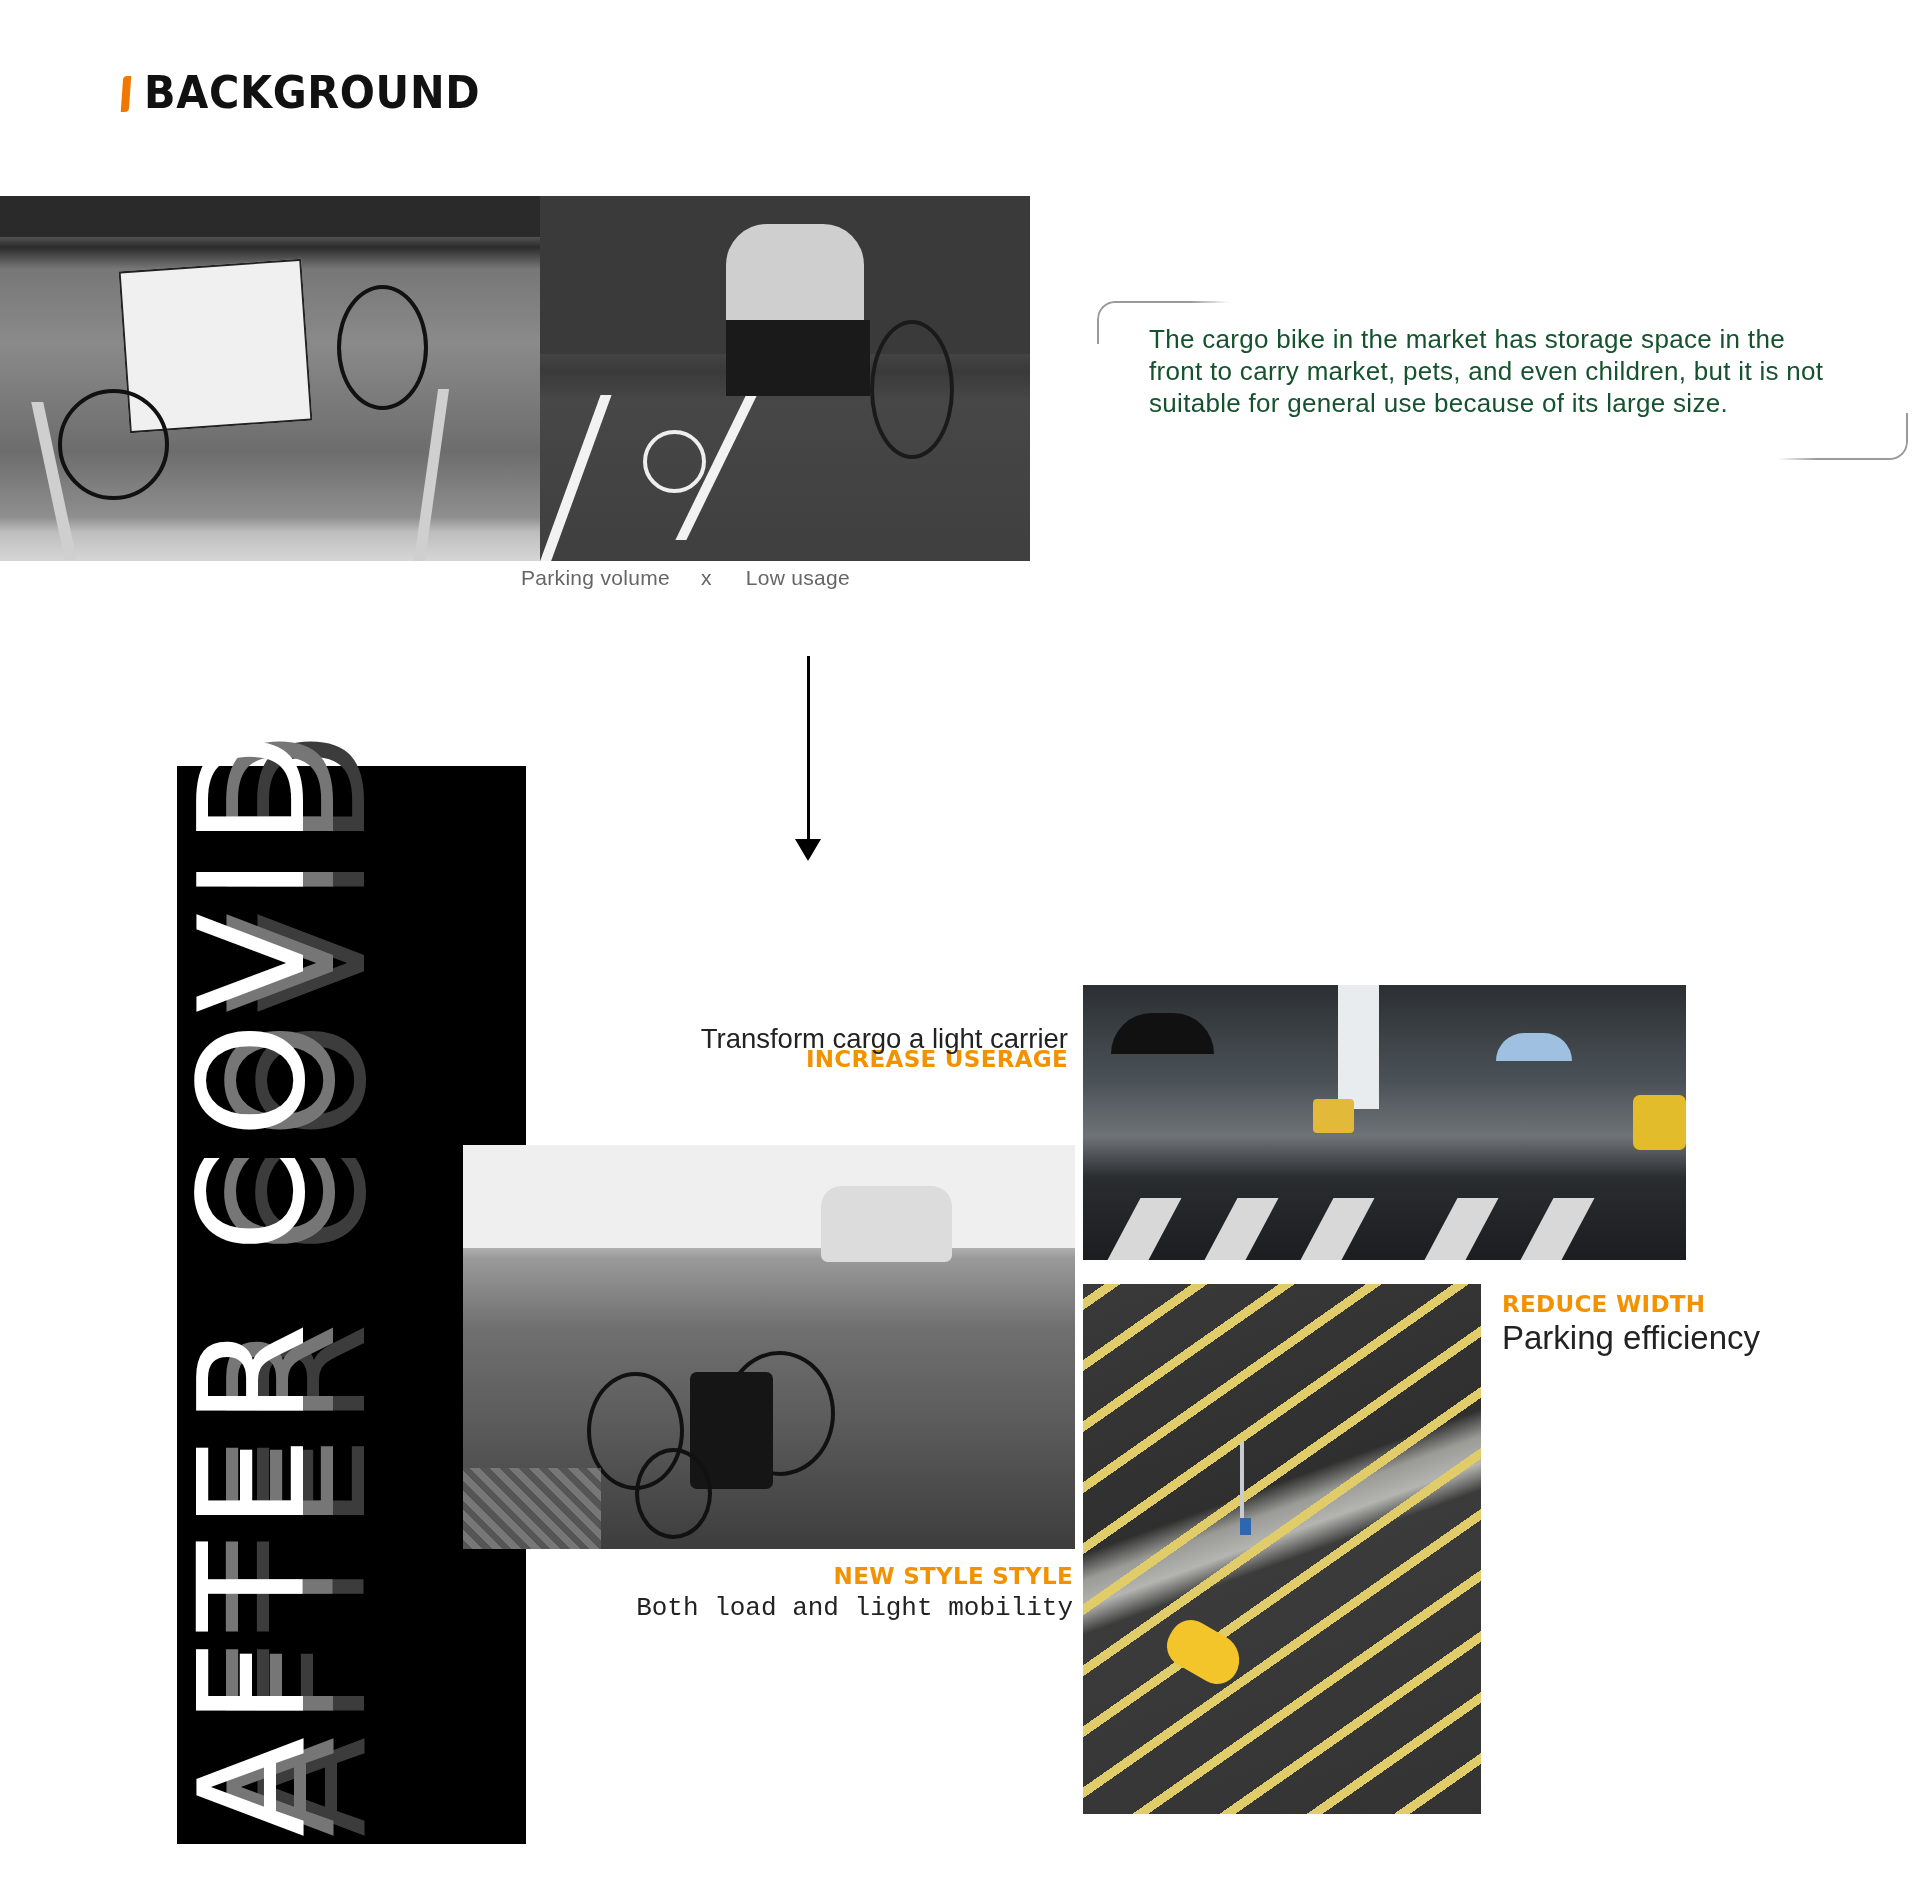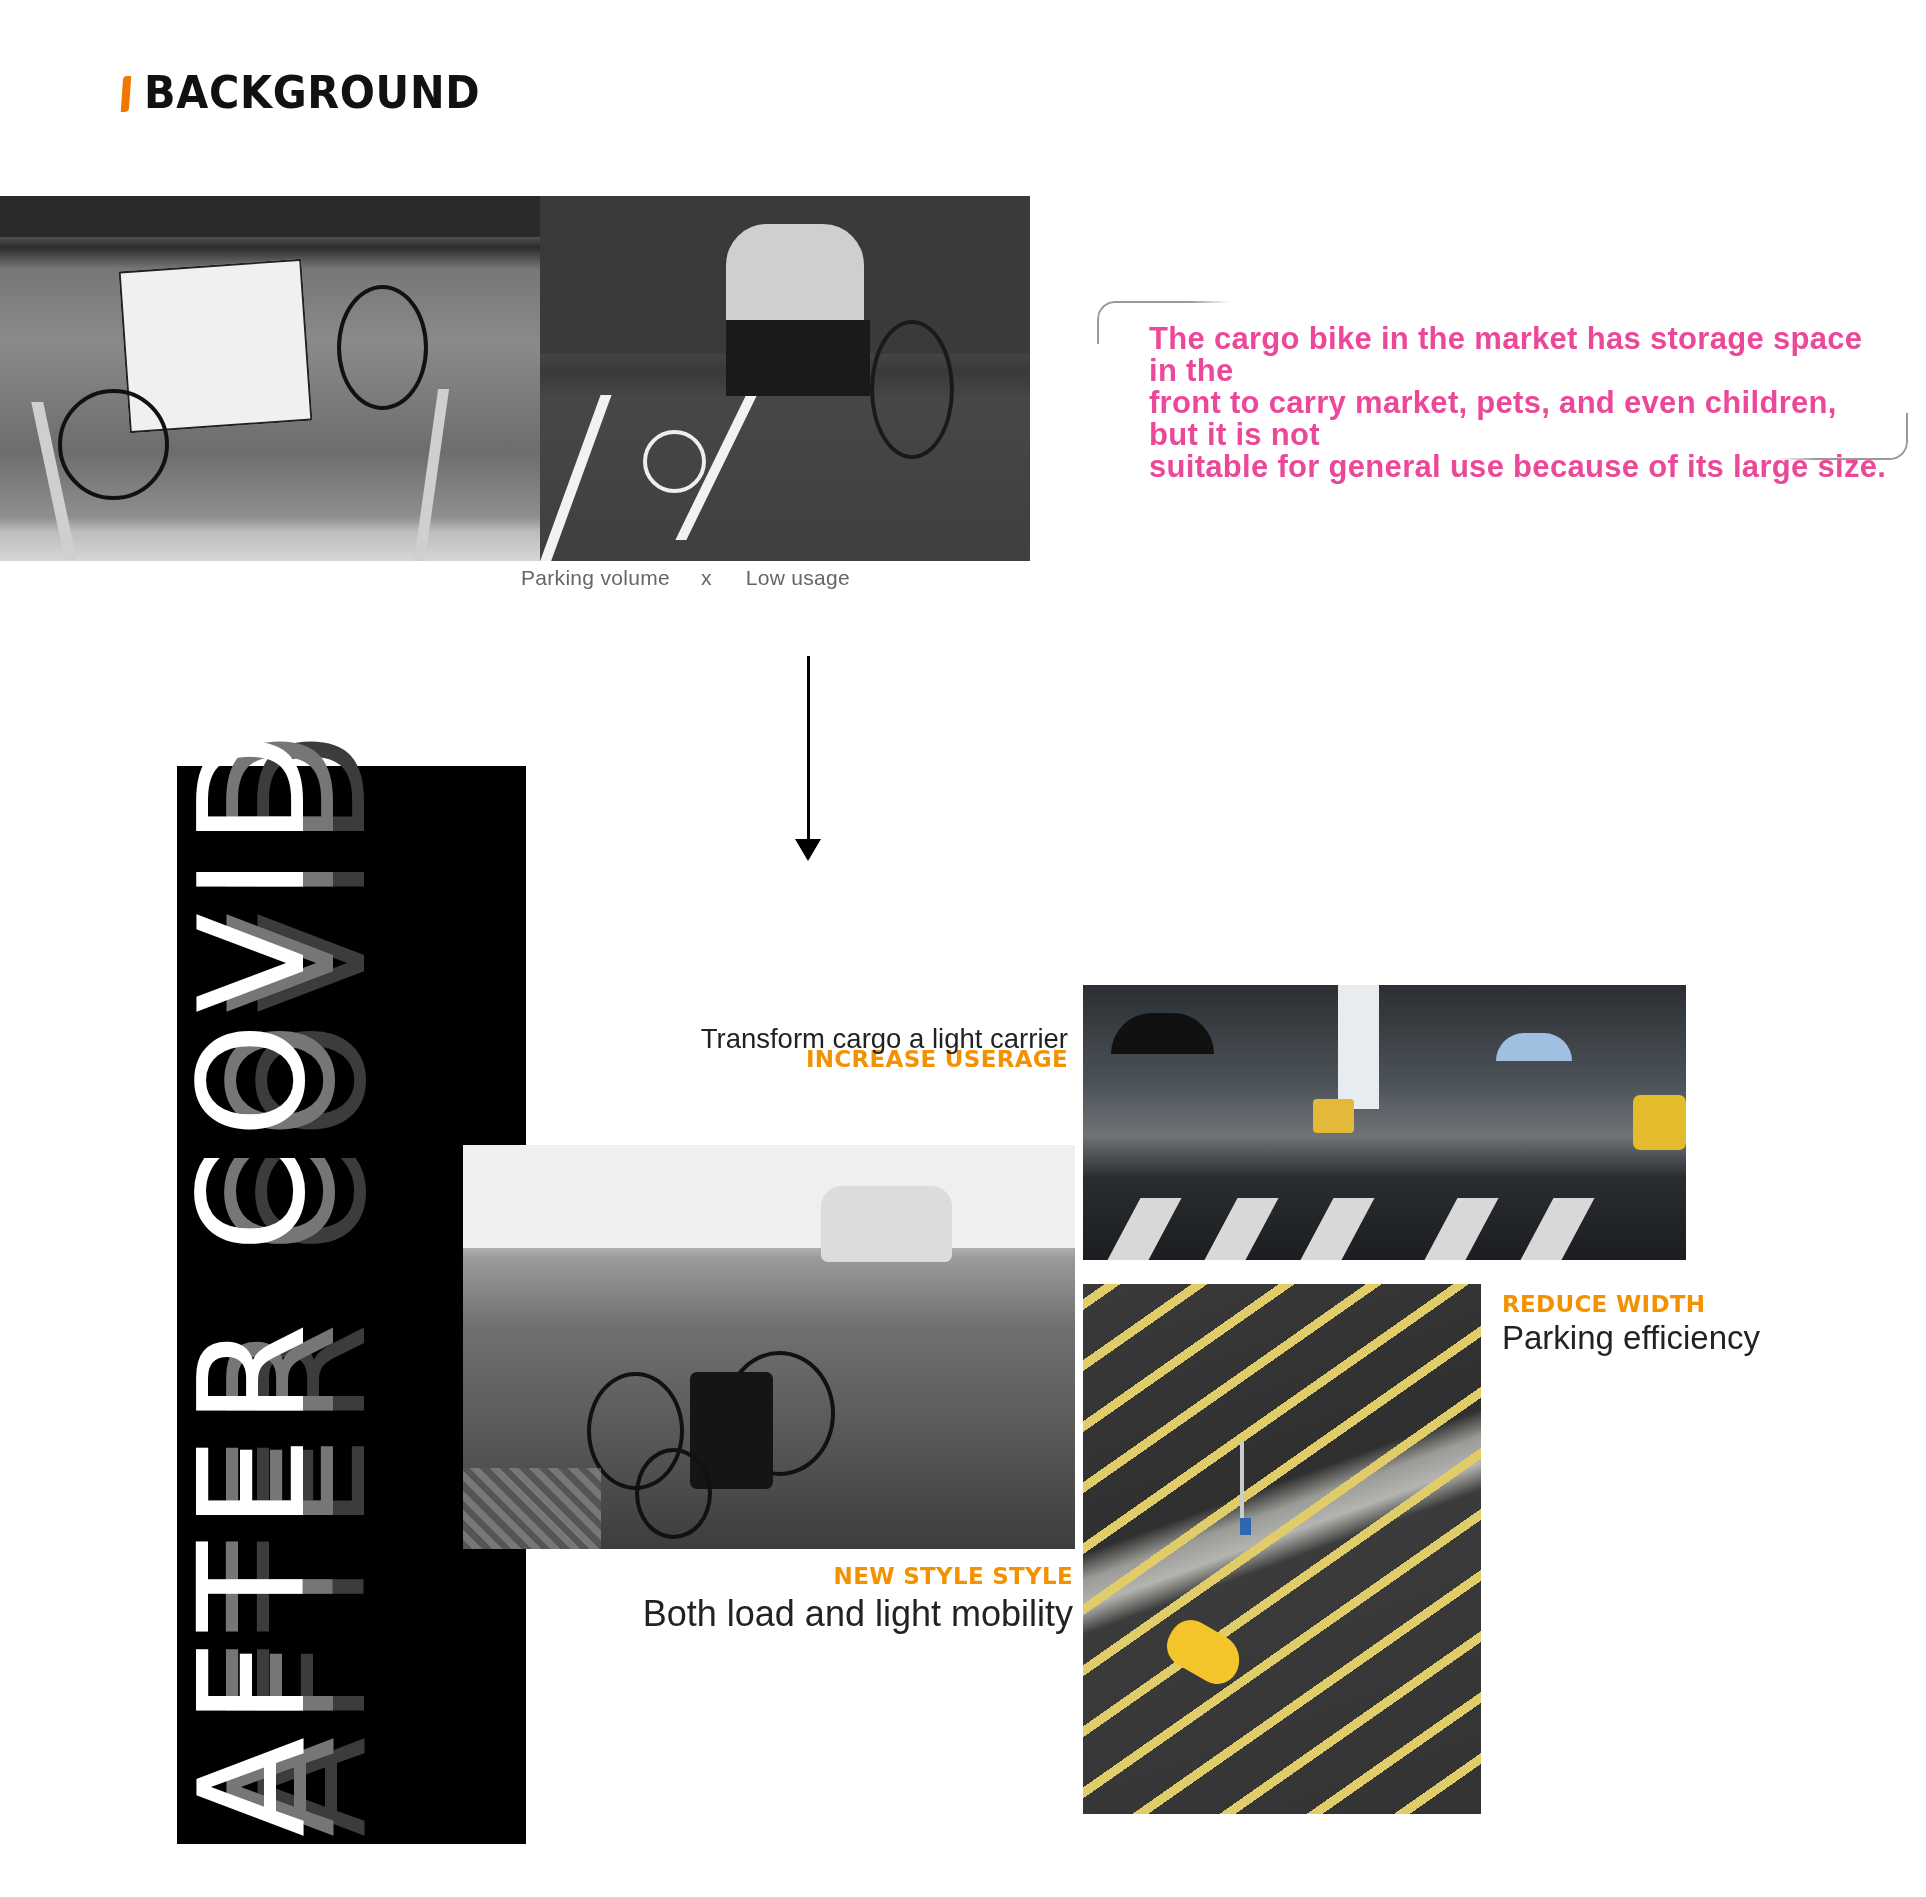--- a/index.html
+++ b/index.html
@@ -28,21 +28,21 @@
       linear-gradient(160deg, #3a3a3a 0, #2f2f2f 40%, #9a9a96 44%, #b4b4b0 48%, #3b3b3b 52%, #333 100%); }
 
   
   .line-w { position: absolute; background: #f2f2f2; }
   .wheel { position: absolute; border: 4.1px solid #111; border-radius: 50%; }
   .box { position: absolute; background: #f0f0f0; border: 2.1px solid #222; }
   .car-yellow { position: absolute; width: 76px; height: 48px; background: #f3c52b; border-radius: 27.5px 34px 27.5px 27.5px; transform: rotate(30deg); }
   .zebra { position: absolute; background: #d8d8d8; transform: skewX(-28deg); }
 
   
-  .desc { left: 1149px; top: 323px; width: 743px; font-size: 31px; line-height: 32px; color: #ec4899; letter-spacing: 0.3px; font-weight: bold; }
+  .desc { left: 1149px; top: 323px; width: 743px; font-size: 26px; line-height: 32px; color: #14532d; letter-spacing: 0.3px; }
   .brk-tl { left: 1097px; top: 301px; width: 131px; height: 41px; border-top: 2.8px solid #9a9a9a; border-left: 2.8px solid #9a9a9a; border-top-left-radius: 18px;
     -webkit-mask: linear-gradient(90deg, #000 70%, transparent); mask: linear-gradient(90deg, #000 70%, transparent); }
   .brk-br { left: 1778px; top: 413px; width: 128px; height: 45px; border-bottom: 2.8px solid #9a9a9a; border-right: 2.8px solid #9a9a9a; border-bottom-right-radius: 18px;
     -webkit-mask: linear-gradient(270deg, #000 70%, transparent); mask: linear-gradient(270deg, #000 70%, transparent); }
 
   
   .caption { left: 521px; top: 566px; font-size: 21px; color: #666; white-space: pre; letter-spacing: 0.3px; }
   .caption span { display: inline-block; }
 
   
@@ -137,17 +137,17 @@
 <div class="abs photo ph-parking">
   <div class="car-yellow" style="left:83px;top:344px;"></div>
   <div style="position:absolute;left:157px;top:158px;width:4.1px;height:89px;background:#c8ccd0"></div>
   <div style="position:absolute;left:157px;top:234px;width:11px;height:16.5px;background:#2f66b0"></div>
 </div>
 
 <div class="abs acc right-align" style="right:858px;top:1046px;">INCREASE USERAGE</div>
 <div class="abs sub right-align" style="right:858px;top:1023px;font-size:27.5px;">Transform cargo a light carrier</div>
 
 <div class="abs acc right-align" style="right:853px;top:1563px;">NEW STYLE STYLE</div>
-<div class="abs sub right-align" style="right:853px;top:1593px;font-size:36px;">Both load and light mobility</div>
+<div class="abs sub right-align" style="right:853px;top:1593px;font-size:26px;font-family:Liberation Mono, monospace;">Both load and light mobility</div>
 
 <div class="abs acc" style="left:1502px;top:1291px;">REDUCE WIDTH</div>
 <div class="abs sub" style="left:1502px;top:1319px;font-size:33px;">Parking efficiency</div>
 
 
 </body></html>

